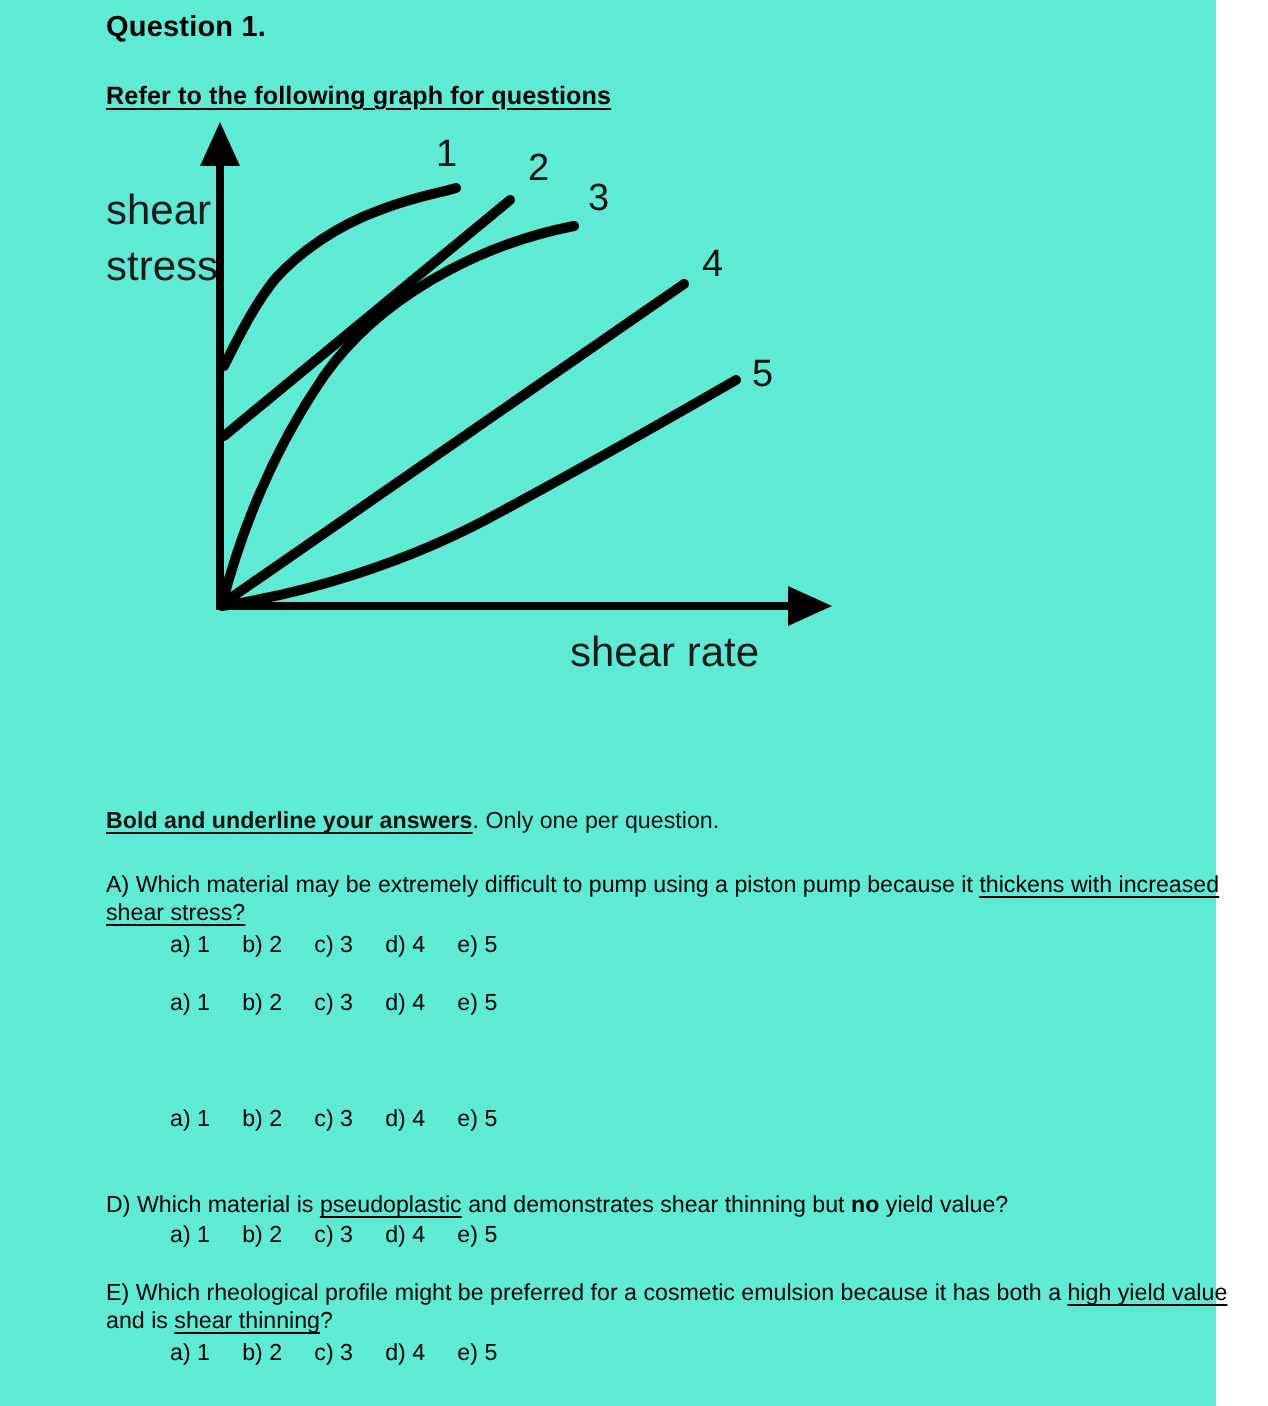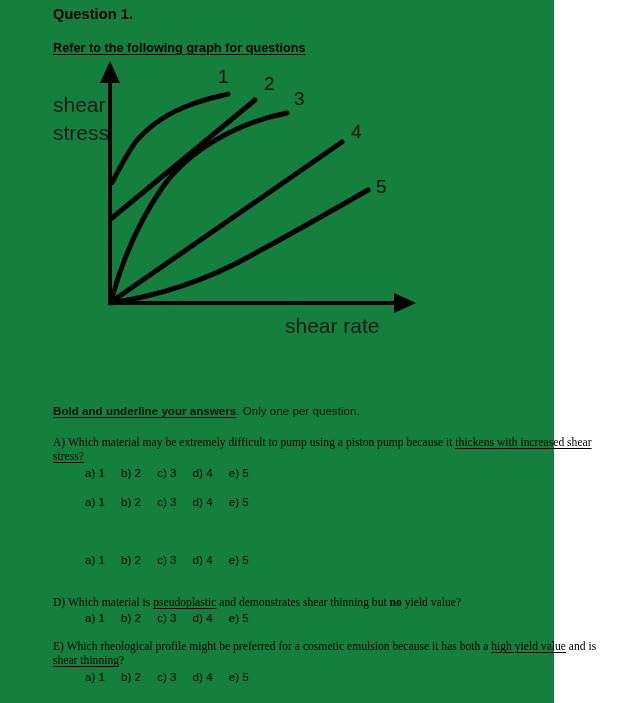--- a/index.html
+++ b/index.html
@@ -12,23 +12,23 @@
     width: 634px;
     height: 703px;
     font-family: "Liberation Sans", sans-serif;
     color: #000000;
     position: relative;
     overflow: hidden;
   }
   .page {
     position: absolute;
     left: 0; top: 0;
-    width: 554px;
+    width: 608px;
     height: 703px;
-    background: #15803d;
+    background: #5eead4;
   }
   .q-title {
     position: absolute;
     left: 53px;
     top: 6px;
     font-size: 14.5px;
     font-weight: bold;
     letter-spacing: 0.1px;
   }
   .refer-line {
@@ -87,21 +87,20 @@
   }
   .q-block {
     position: absolute;
     left: 53px;
     width: 562px;
     font-size: 11.6px;
     line-height: 14.3px;
   }
   .q-stem {
     display: block;
-    font-family: Liberation Serif, serif;
   }
   .q-options {
     display: block;
     white-space: pre;
     margin-top: 1px;
     margin-left: 32px;
   }
   .qa { top: 436px; }
   .qb { top: 494px; }
   .qc { top: 552px; }

